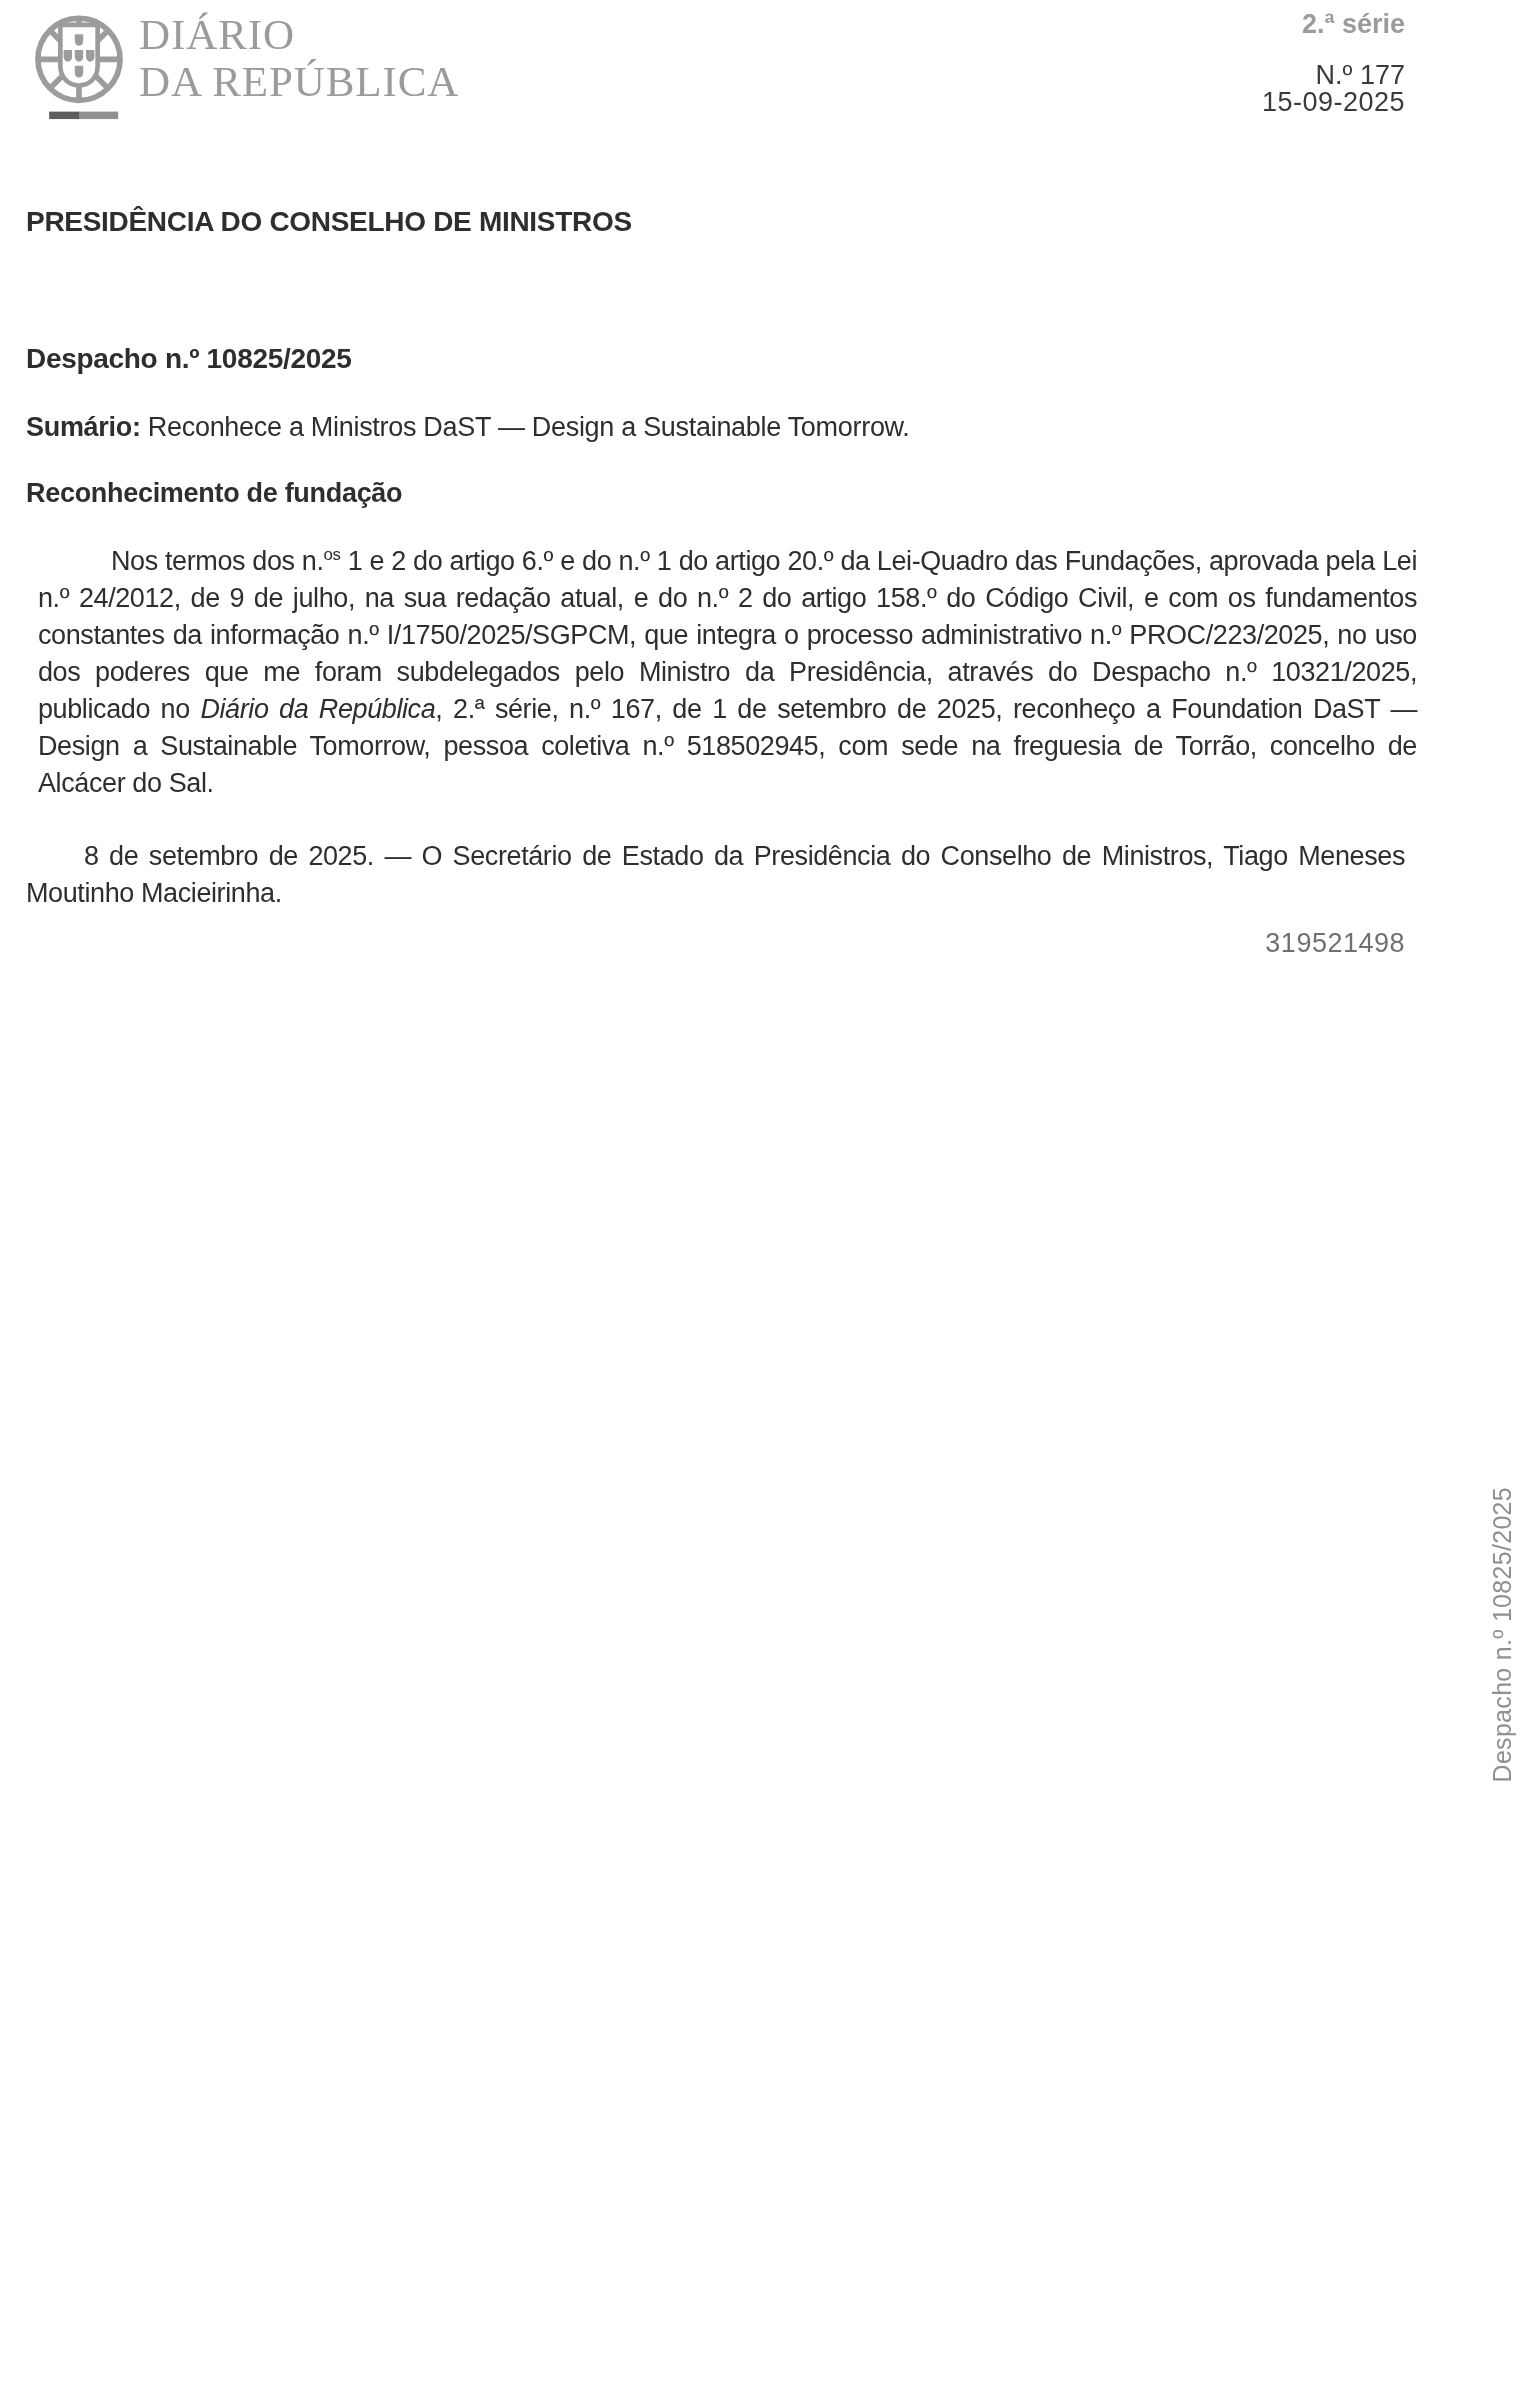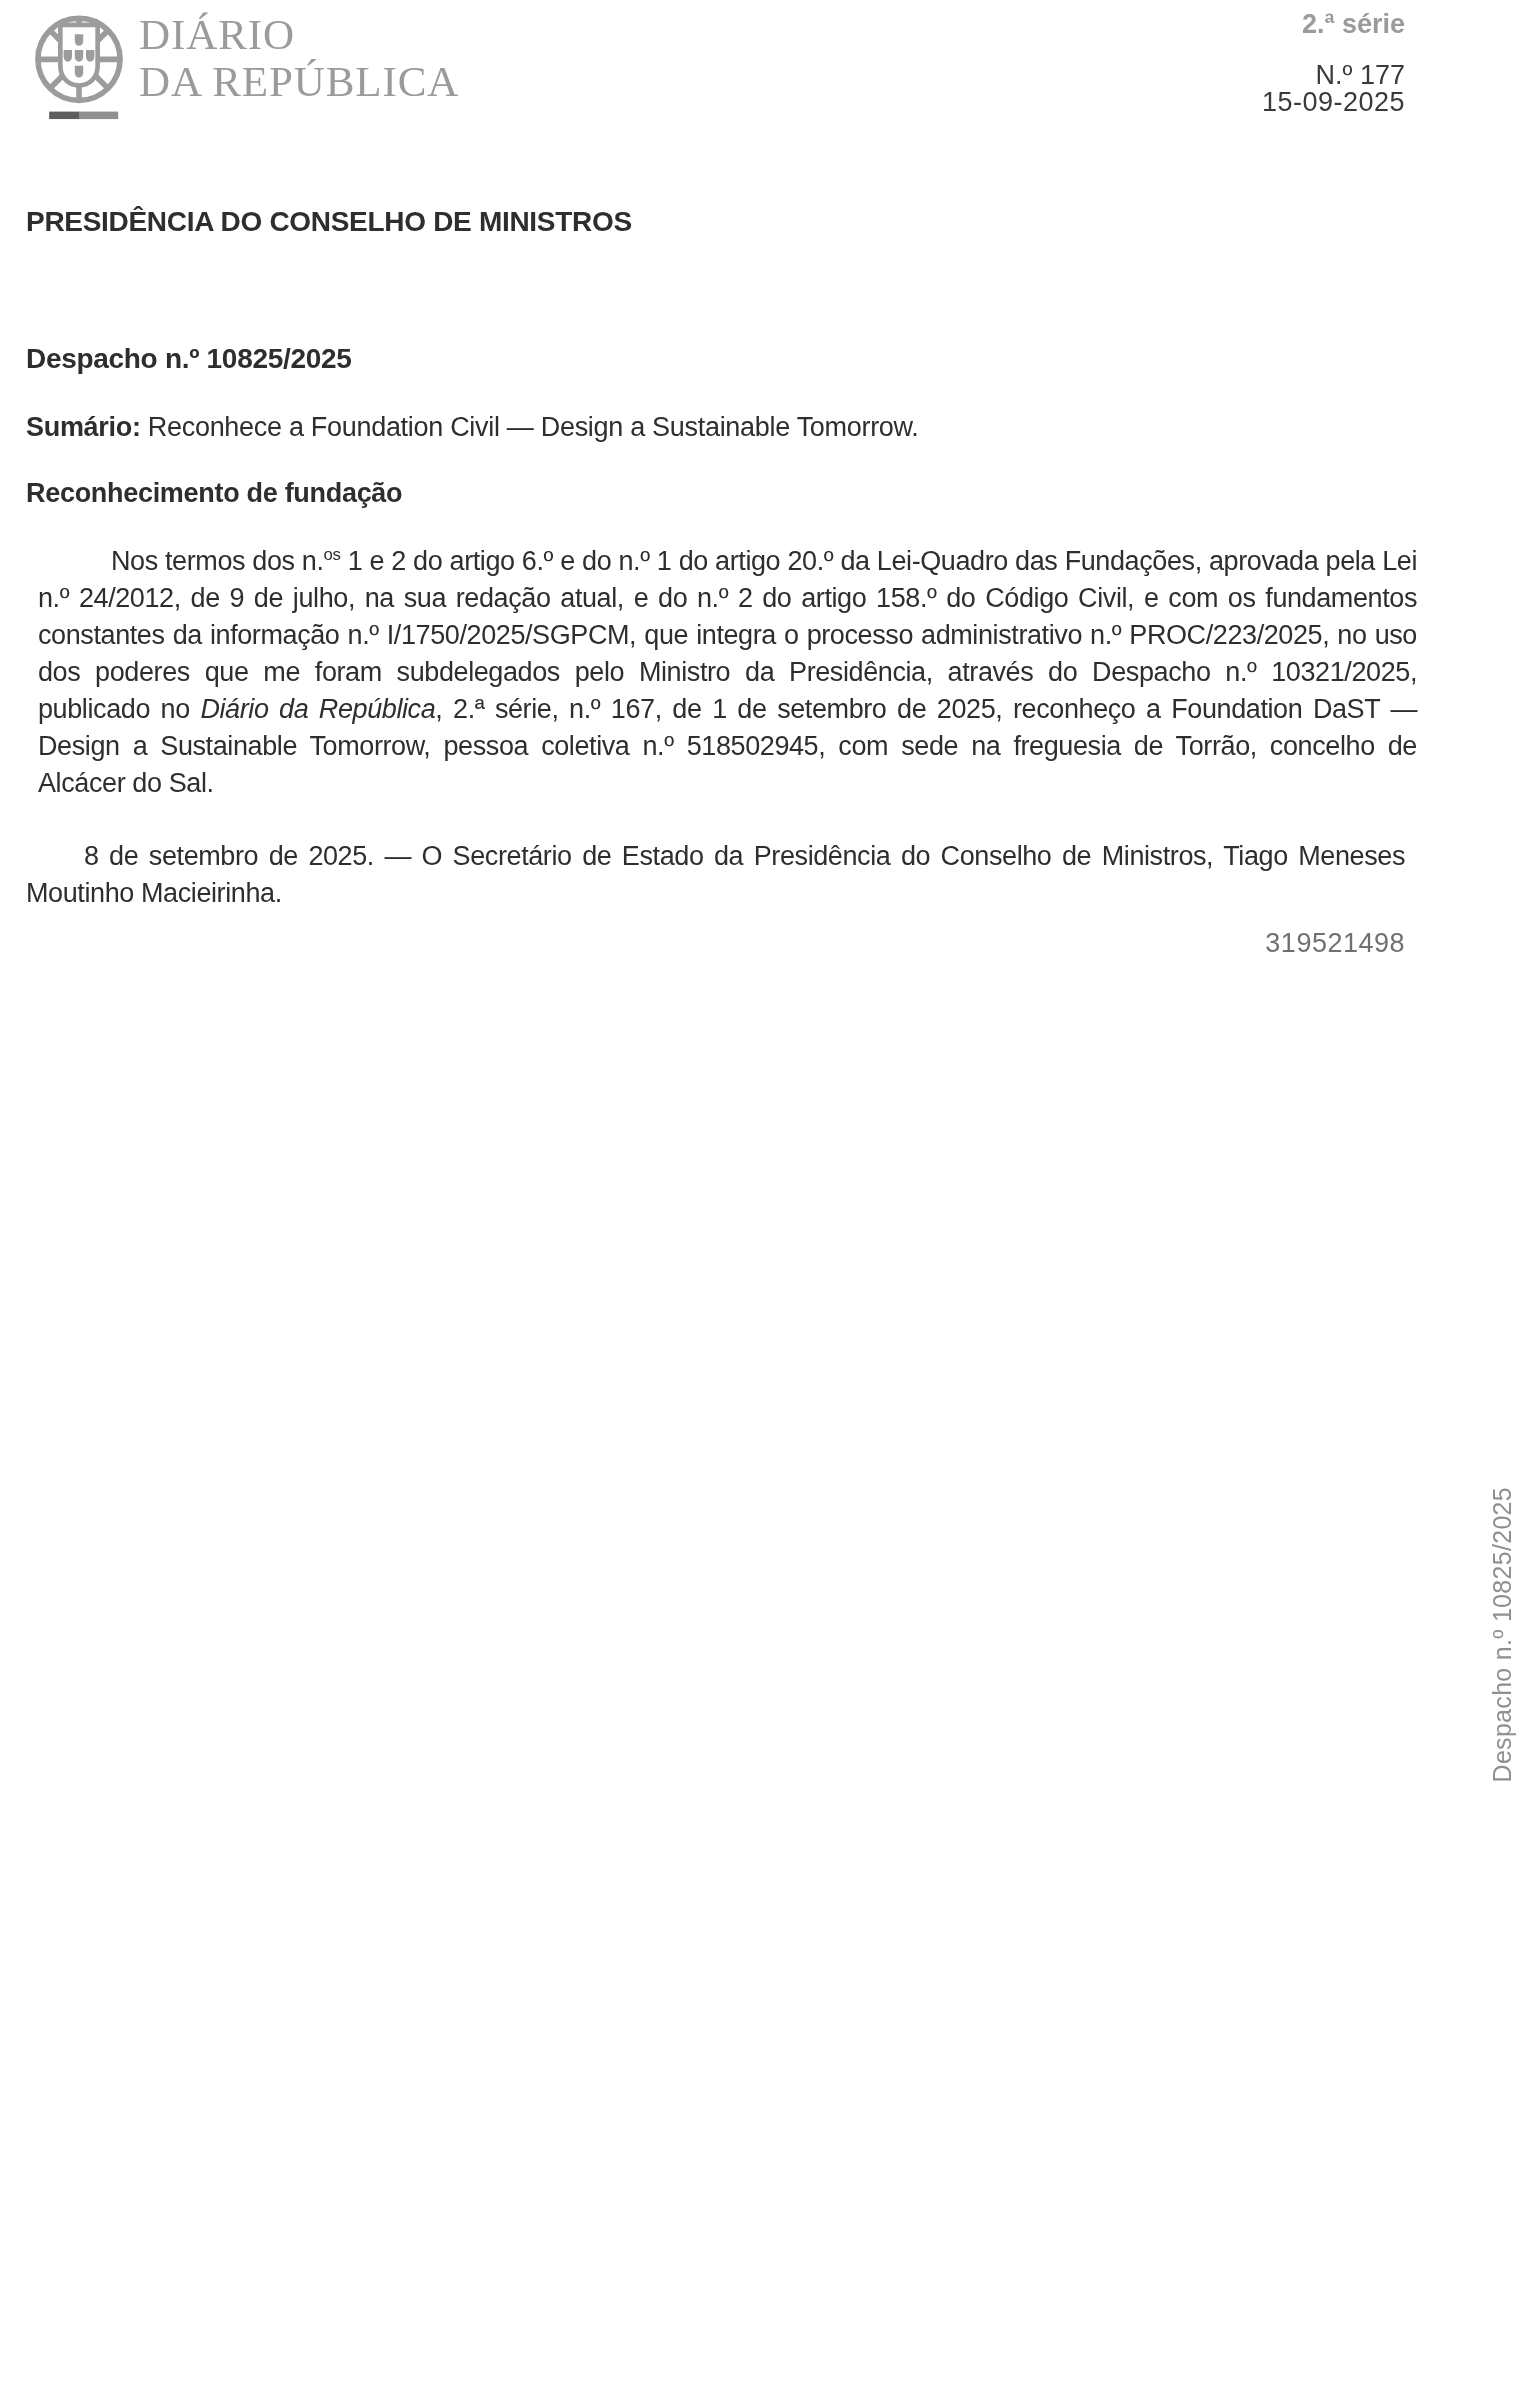--- a/index.html
+++ b/index.html
@@ -110,21 +110,21 @@
 
   <div class="masthead-meta">
     <div class="meta-series">2.ª série</div>
     <div class="meta-number">N.º 177</div>
     <div class="meta-date">15-09-2025</div>
   </div>
 
   <div class="org-heading">PRESIDÊNCIA DO CONSELHO DE MINISTROS</div>
   <div class="dispatch-heading">Despacho n.º 10825/2025</div>
 
-  <div class="summary-line rich"><b>Sumário:</b><span> Reconhece a Foundation Civil — Design a Sustainable Tomorrow.</span></div>
+  <div class="summary-line rich"><b>Sumário:</b><span> Reconhece a Ministros DaST — Design a Sustainable Tomorrow.</span></div>
 
   <div class="section-heading">Reconhecimento de fundação</div>
 
   <div class="body-paragraph rich"><span>Nos termos dos n.</span><sup>os</sup><span> 1 e 2 do artigo 6.º e do n.º 1 do artigo 20.º da Lei-Quadro das Fundações, aprovada pela Lei n.º 24/2012, de 9 de julho, na sua redação atual, e do n.º 2 do artigo 158.º do Código Civil, e com os fundamentos constantes da informação n.º I/1750/2025/SGPCM, que integra o processo administrativo n.º PROC/223/2025, no uso dos poderes que me foram subdelegados pelo Ministro da Presidência, através do Despacho n.º 10321/2025, publicado no </span><span style="font-style: italic;">Diário da República</span><span>, 2.ª série, n.º 167, de 1 de setembro de 2025, reconheço a Foundation DaST — Design a Sustainable Tomorrow, pessoa coletiva n.º 518502945, com sede na freguesia de Torrão, concelho de Alcácer do Sal.</span></div>
 
   <div class="signature-paragraph">8 de setembro de 2025. — O Secretário de Estado da Presidência do Conselho de Ministros, Tiago Meneses Moutinho Macieirinha.</div>
 
   <div class="reference-number">319521498</div>
 
   <div class="vertical-label">Despacho n.º 10825/2025</div>

